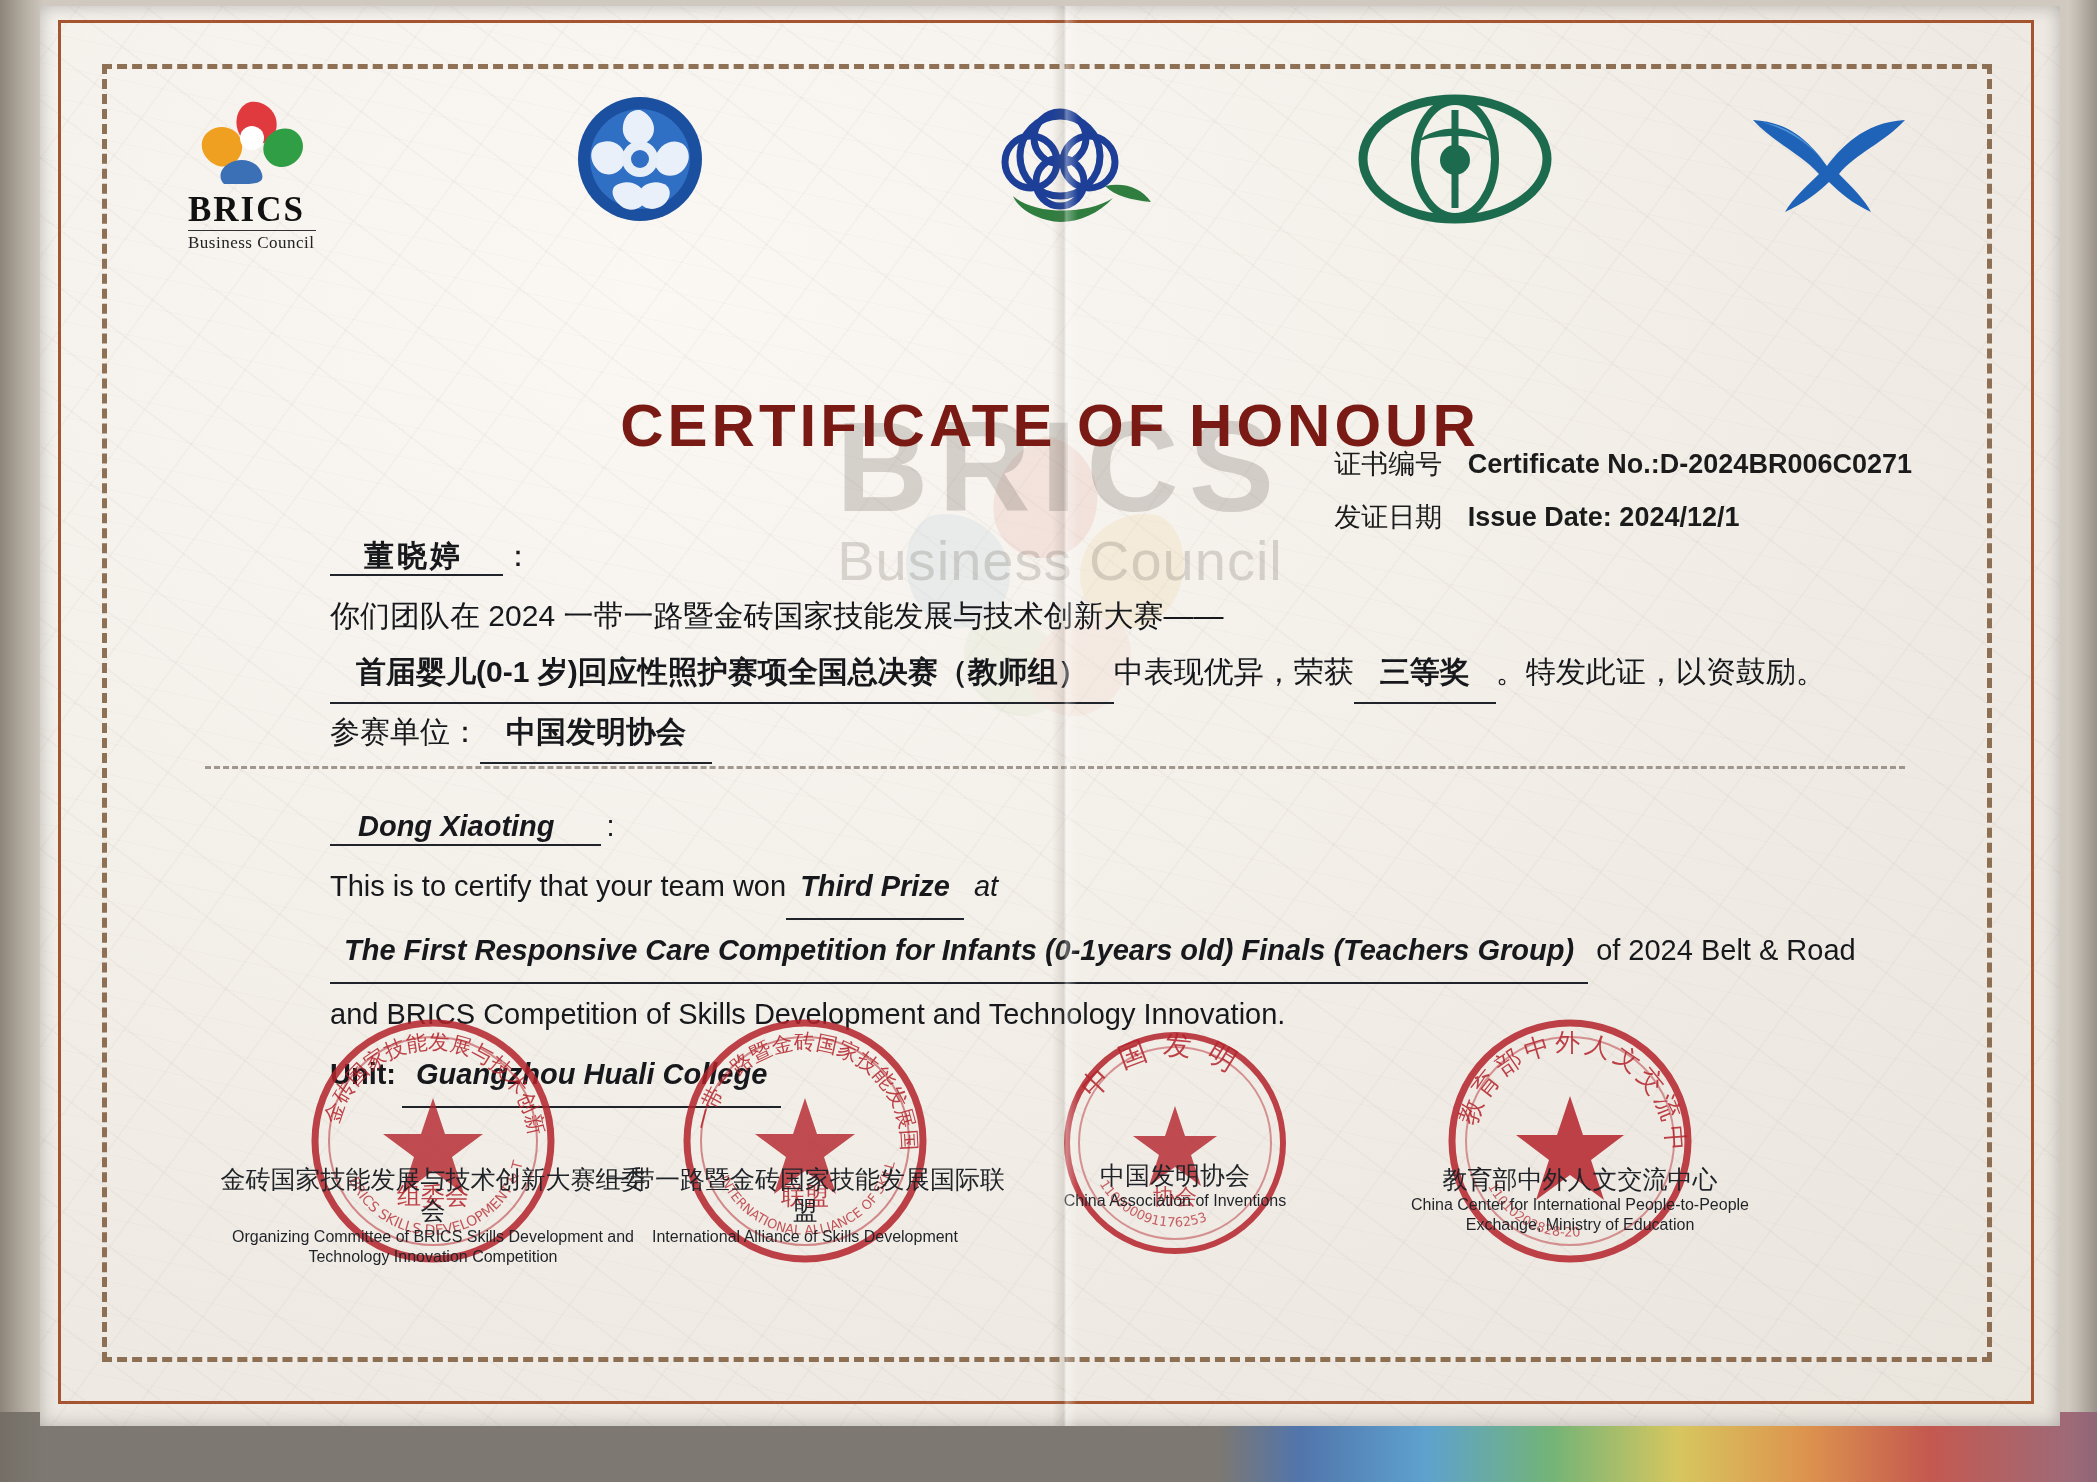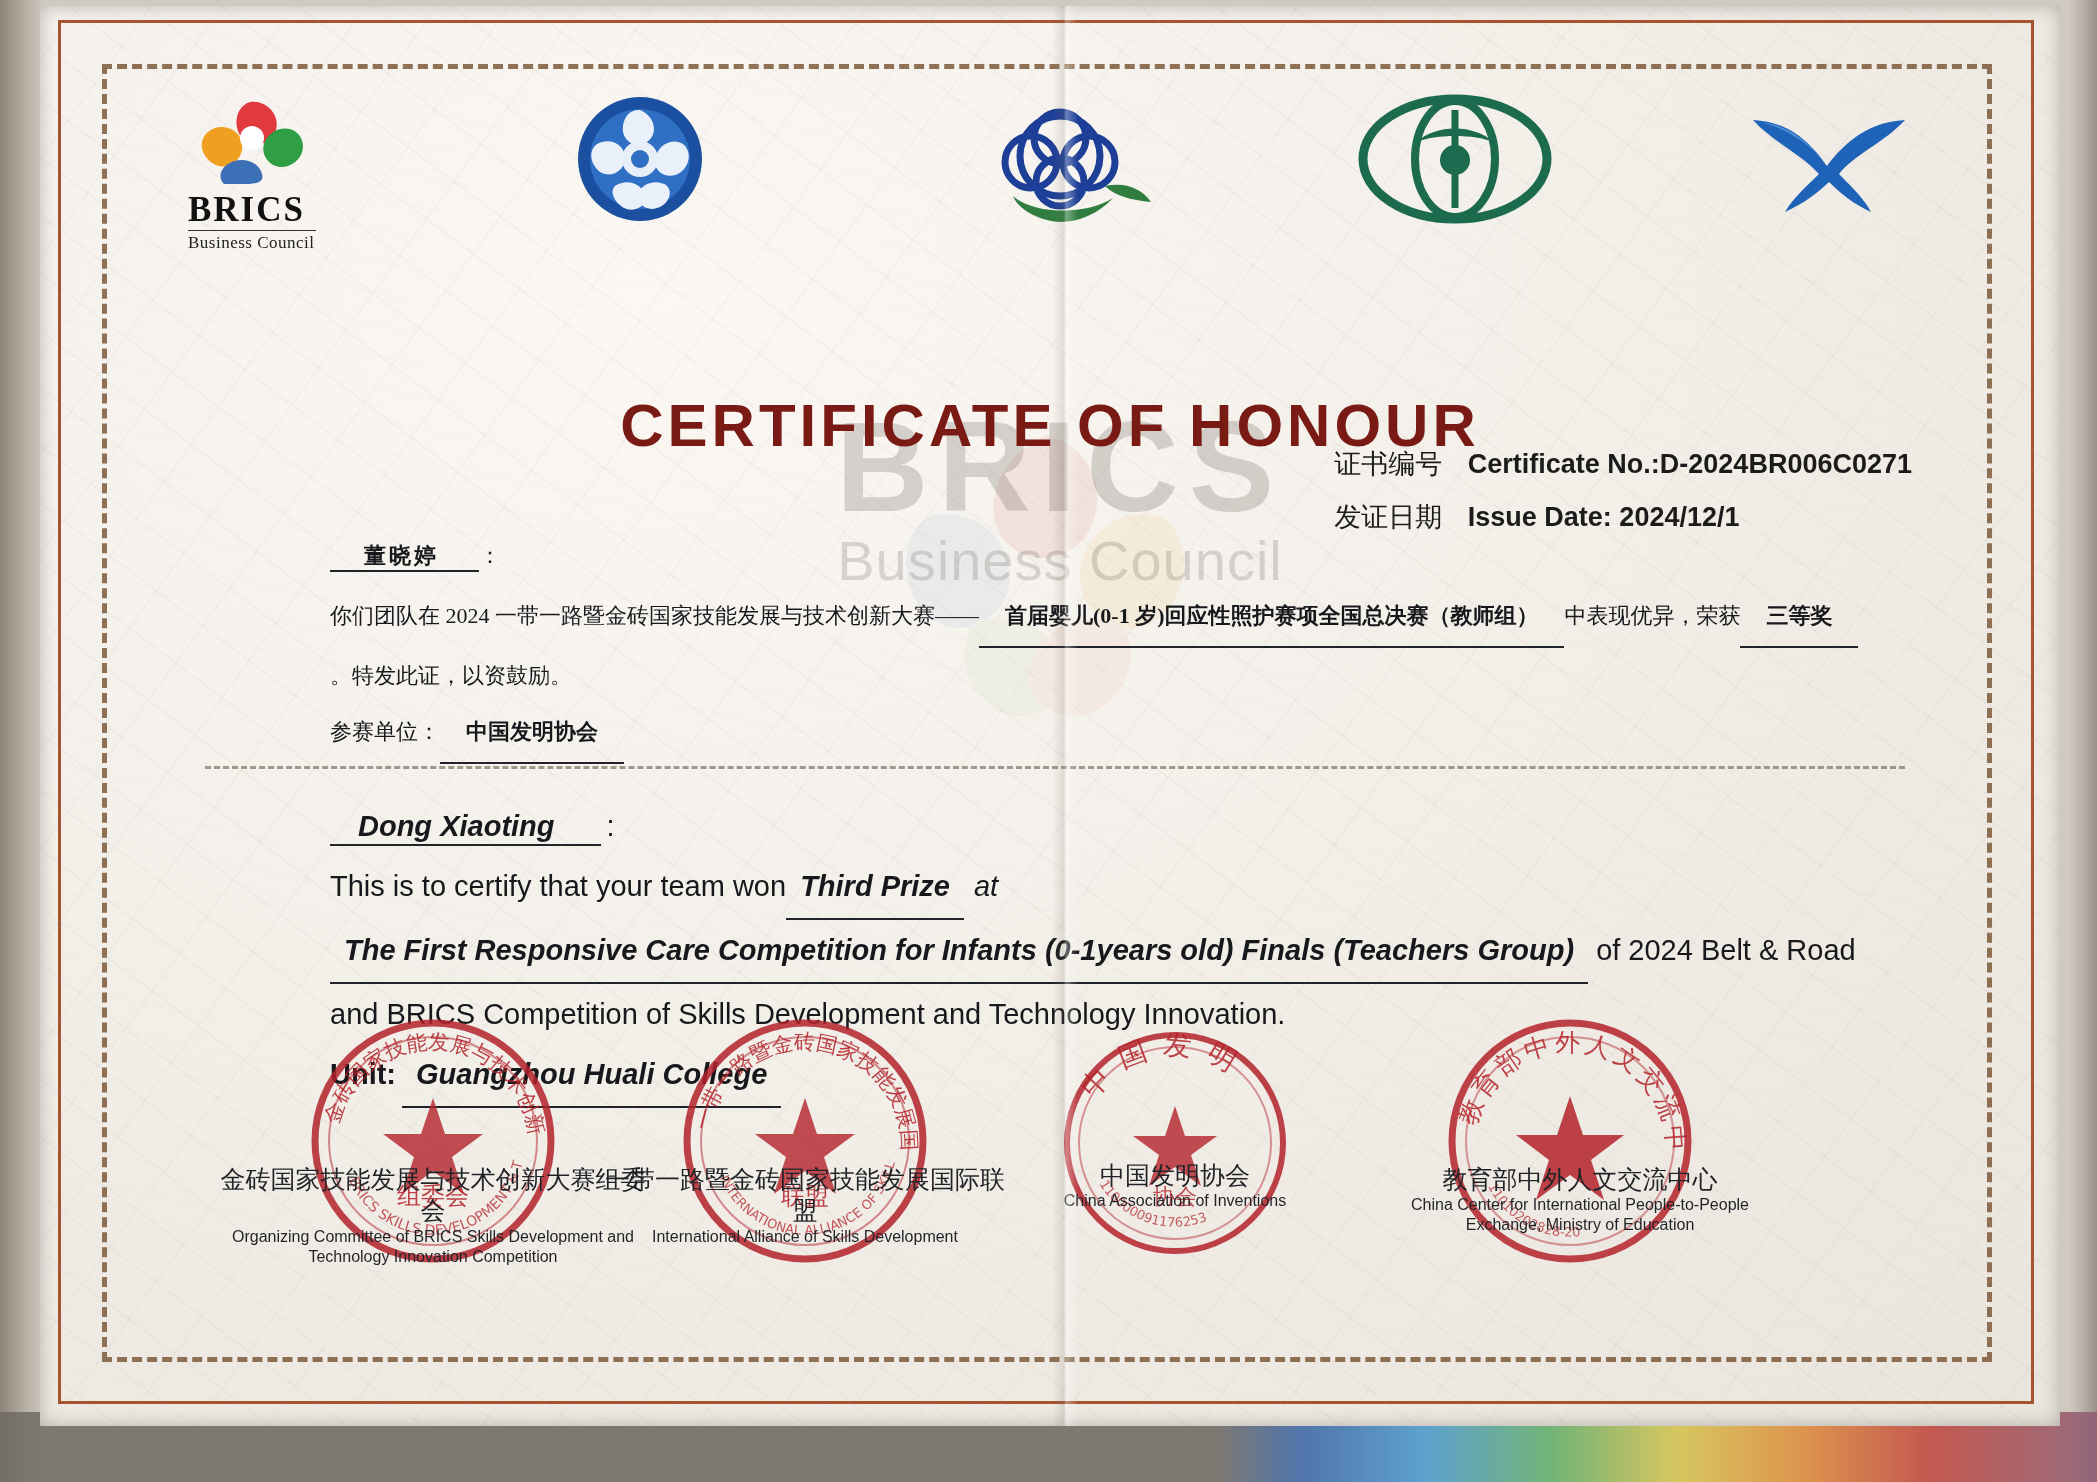--- a/index.html
+++ b/index.html
@@ -182,22 +182,22 @@
   .meta-val { font-weight: bold; }
 
   
   .body-cn {
     position: absolute;
     left: 290px;
     top: 522px;
     width: 1540px;
     z-index: 3;
     color: #16181c;
-    font-family: Liberation Serif, serif;
-    font-size: 22px;
+    font-family: Liberation Sans, sans-serif;
+    font-size: 30px;
     line-height: 56px;
   }
   .name-cn {
     font-weight: bold;
     letter-spacing: 3px;
     border-bottom: 2px solid #20242a;
     padding: 0 40px 2px 34px;
   }
   .fill {
     border-bottom: 2px solid #20242a;

